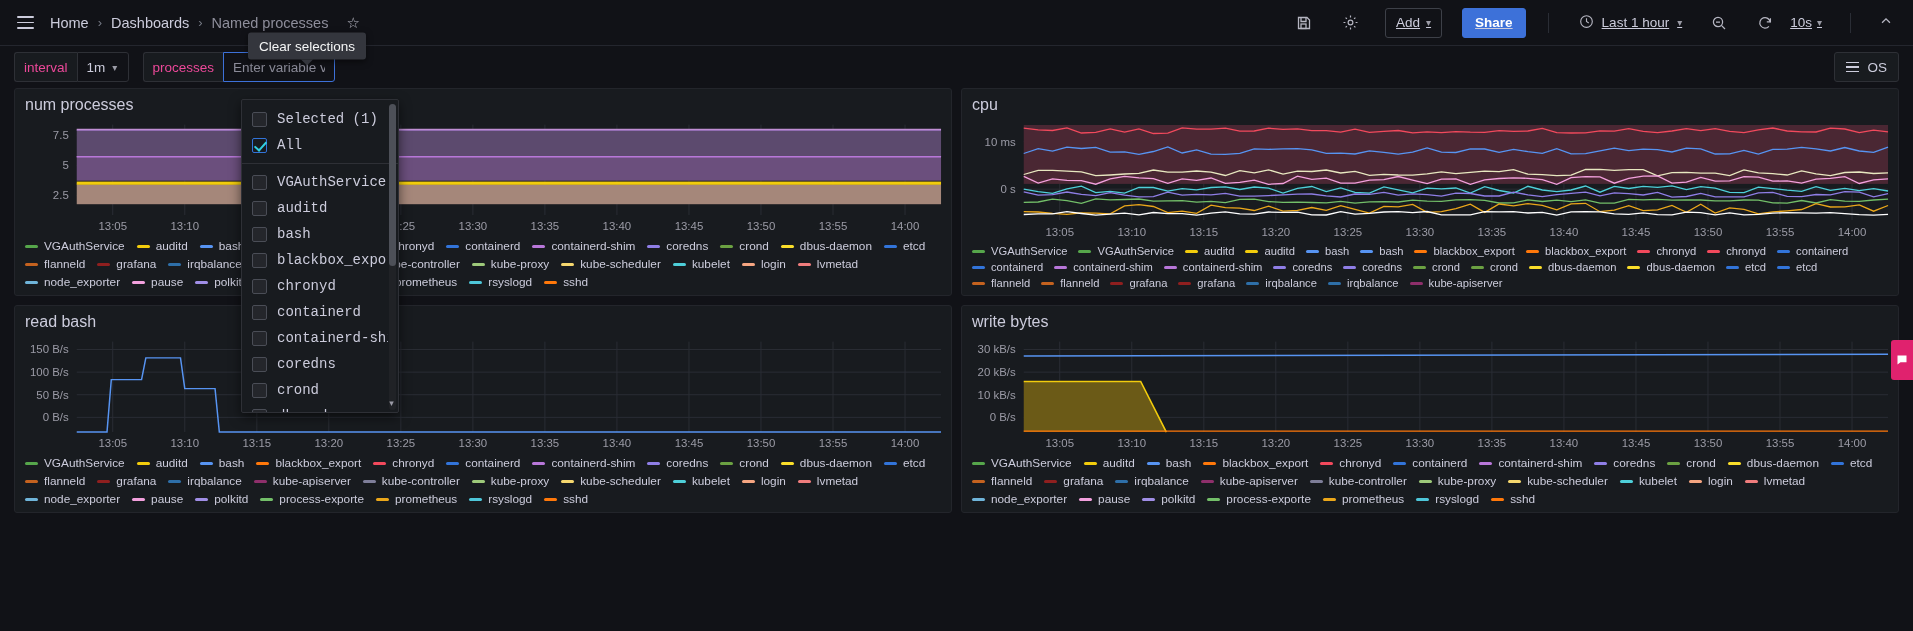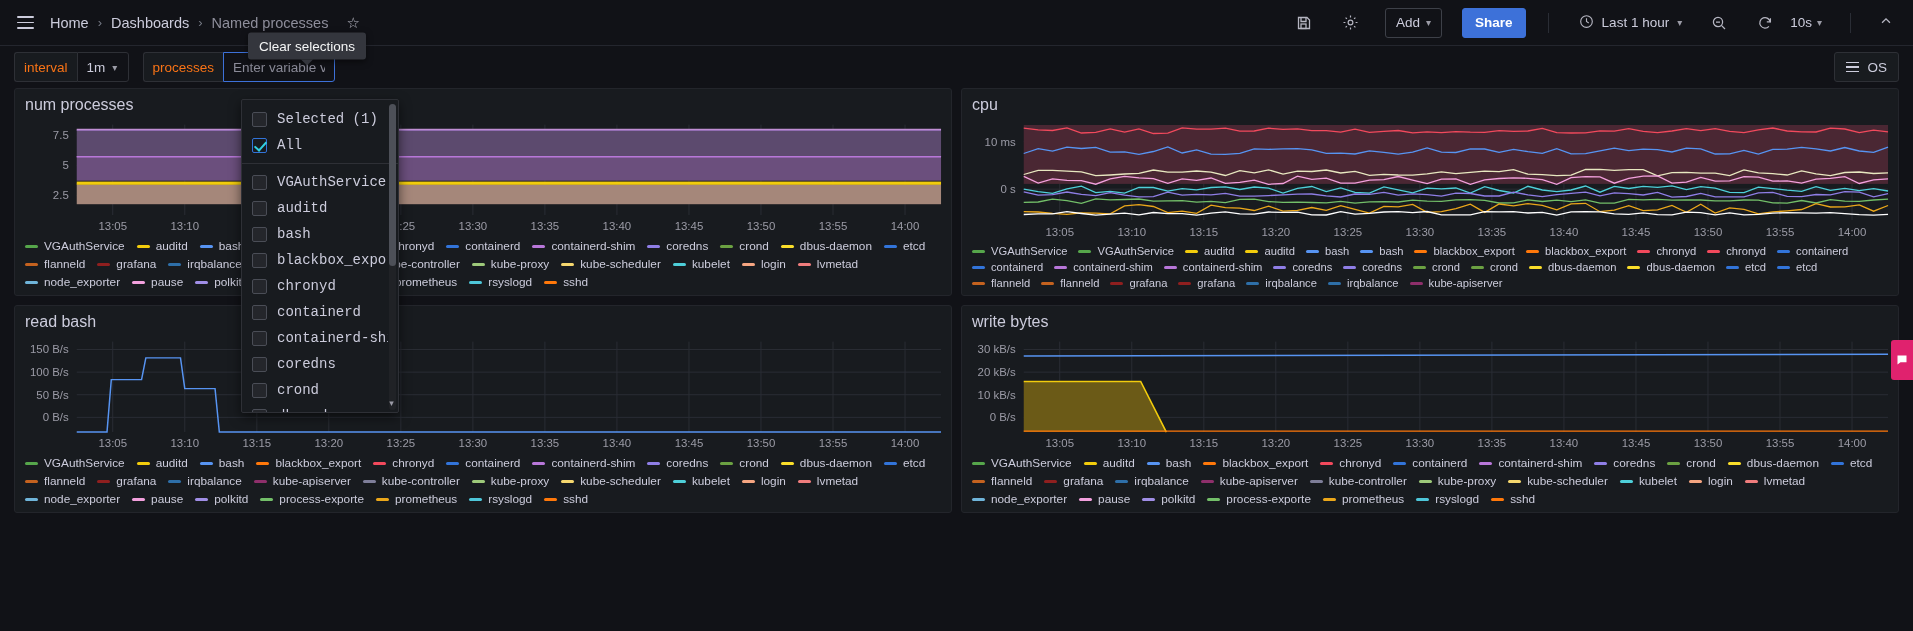--- a/index.html
+++ b/index.html
@@ -21,21 +21,21 @@
     padding: 0 14px 0 12px;
     position: relative;
   }
   .hamburger { width: 26px; height: 26px; display:flex; flex-direction:column; justify-content:center; align-items:center; gap:4px; cursor:pointer; margin-right: 12px;}
   .hamburger span { display:block; width:17px; height:1.6px; background:#ccccdc; border-radius:1px; }
   .crumbs { display:flex; align-items:center; gap:9px; font-size:14.5px; }
   .crumbs a { color:#ccccdc; text-decoration:none; cursor:pointer; }
   .crumbs .sep { color:#767a85; font-size:13px; }
   .crumbs .current { color:#8e8e9b; }
   .star { margin-left:9px; color:#b6b6c2; font-size:15px; cursor:pointer; }
-  .nav-right { margin-left:auto; display:flex; align-items:center; gap:12px; }
+  .nav-right { margin-left:auto; display:flex; align-items:center; gap:12px;text-decoration:underline; }
   .icon-btn {
     width:34px; height:30px; display:flex; align-items:center; justify-content:center;
     color:#b6b6c2; cursor:pointer; border-radius:3px; background:transparent; border:none;
   }
   .icon-btn svg { display:block; }
   .add-btn {
     display:flex; align-items:center; gap:6px;
     height:30px; padding:0 10px; margin-left:6px;
     background:transparent; border:1px solid #3d4048; border-radius:3px;
     color:#ccccdc; font-size:13.5px; cursor:pointer; font-family:inherit;
@@ -56,21 +56,21 @@
   .collapse-btn { color:#b6b6c2; cursor:pointer; padding:0 6px; font-size:13px; }
 
   
   .varrow {
     height: 42px; display:flex; align-items:center; padding: 0 14px; gap:0;
     position: relative; background:#111217;
   }
   .var-label {
     height:30px; display:flex; align-items:center; padding:0 9px;
     background:#181b1f; border:1px solid #2e3036; border-right:none;
-    border-radius:3px 0 0 3px; color:#f97316; font-size:13.5px;
+    border-radius:3px 0 0 3px; color:#ec4899; font-size:13.5px;
   }
   .var-value {
     height:30px; display:flex; align-items:center; gap:7px; padding:0 9px;
     background:#111217; border:1px solid #2e3036; border-radius:0 3px 3px 0;
     color:#ccccdc; font-size:13.5px; cursor:pointer; min-width:52px;
   }
   .var-group { display:flex; align-items:center; margin-right:14px; }
   .var-input {
     height:30px; width:112px; background:#111217;
     border:1px solid #3d71d9; border-radius:0 3px 3px 0;

